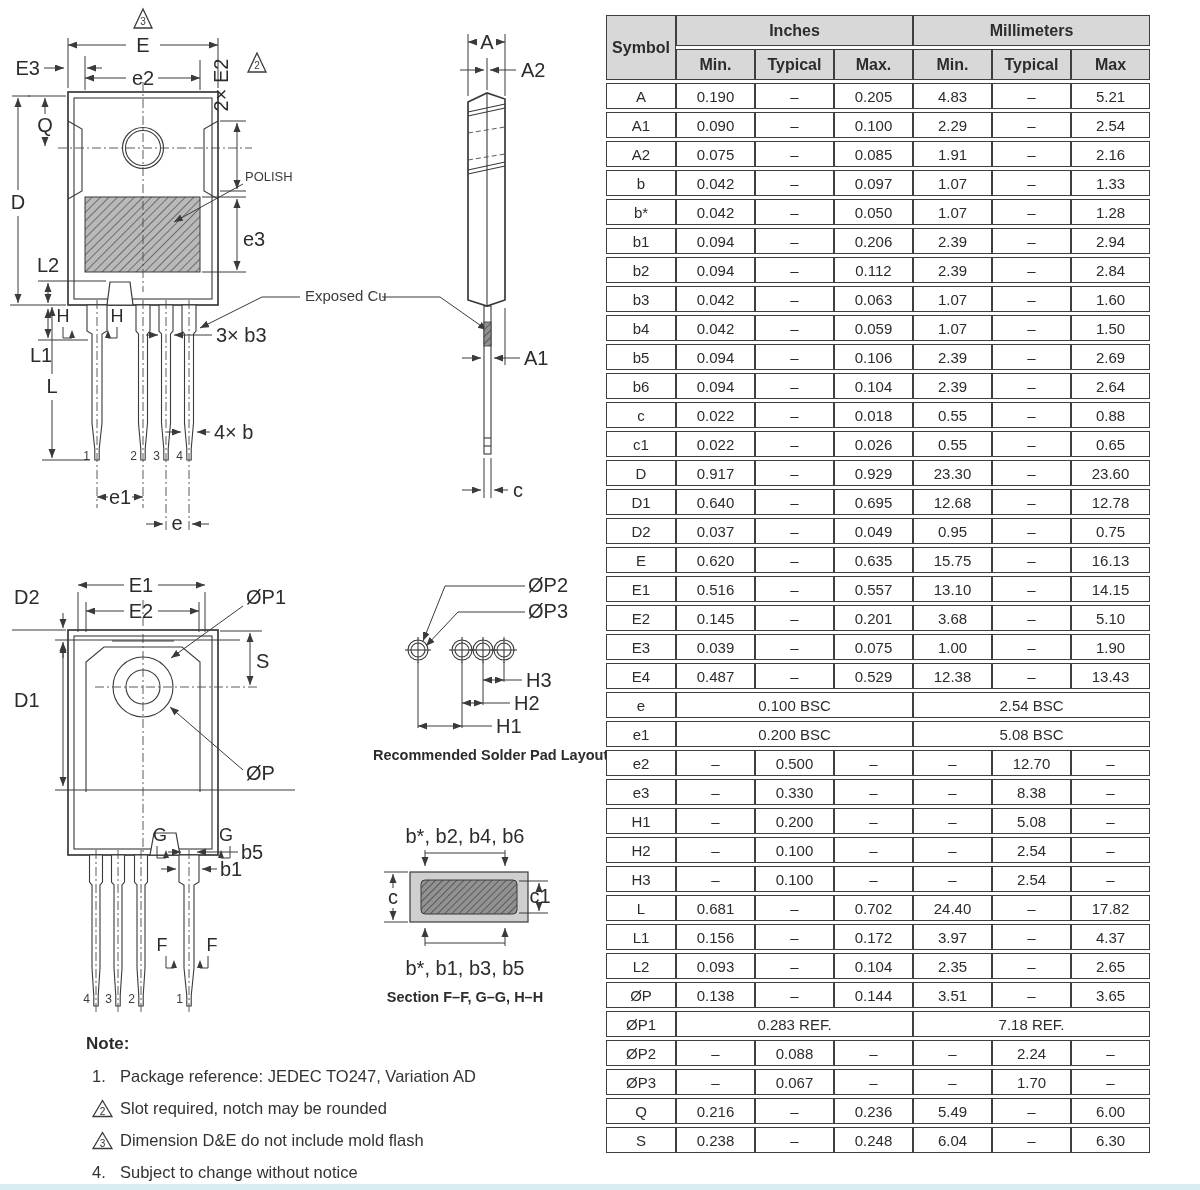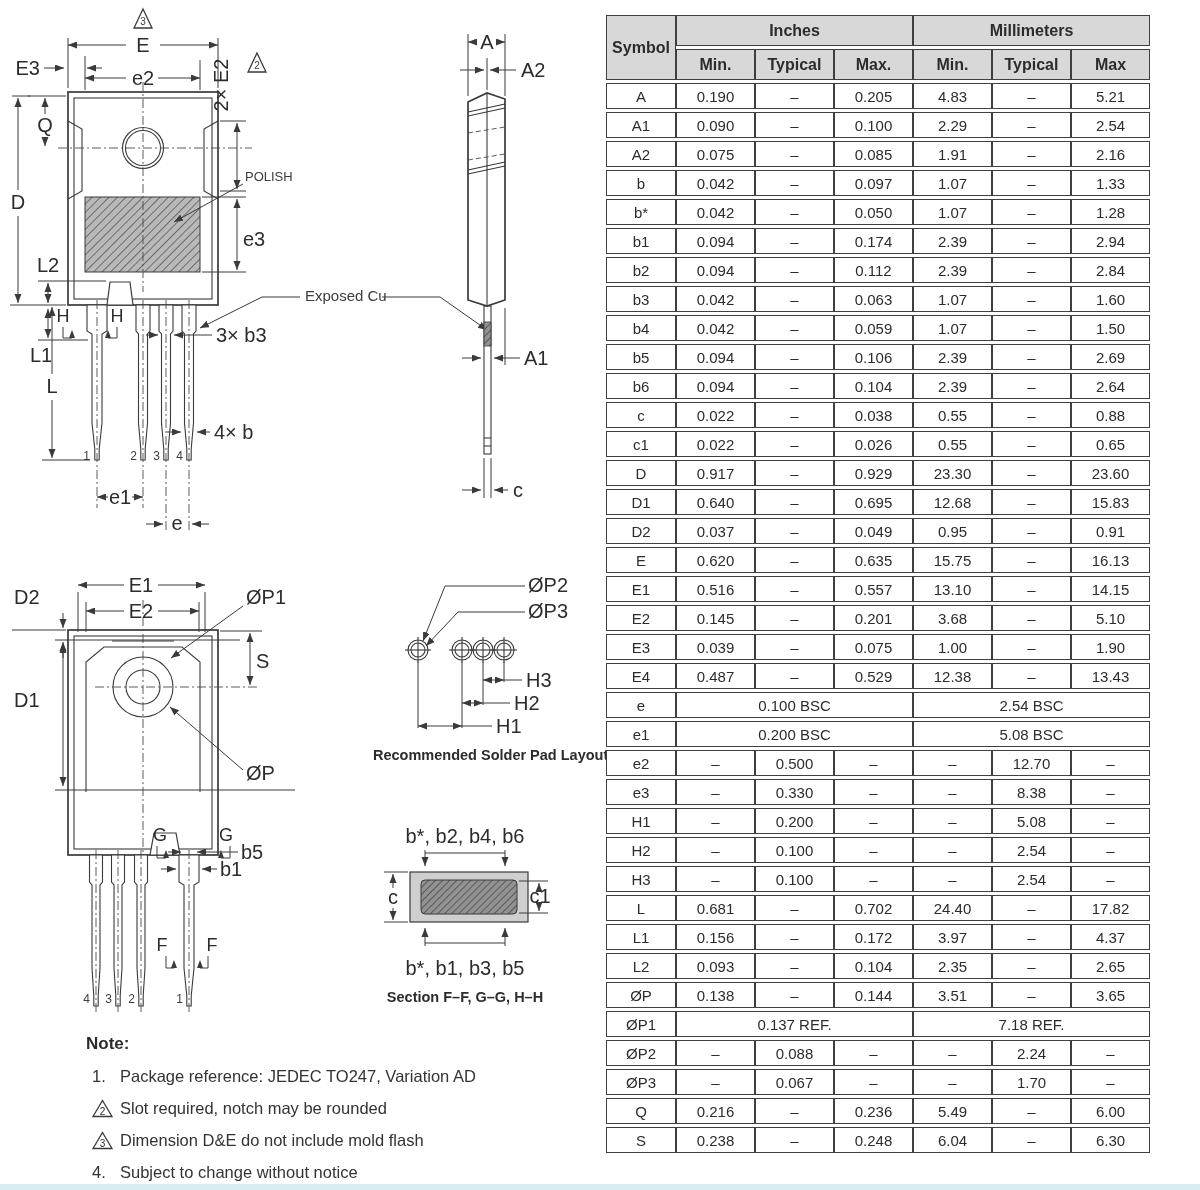--- a/index.html
+++ b/index.html
@@ -451,21 +451,21 @@
           <td>–</td>
           <td>0.050</td>
           <td>1.07</td>
           <td>–</td>
           <td>1.28</td>
         </tr>
         <tr>
           <td>b1</td>
           <td>0.094</td>
           <td>–</td>
-          <td>0.174</td>
+          <td>0.206</td>
           <td>2.39</td>
           <td>–</td>
           <td>2.94</td>
         </tr>
         <tr>
           <td>b2</td>
           <td>0.094</td>
           <td>–</td>
           <td>0.112</td>
           <td>2.39</td>
@@ -505,21 +505,21 @@
           <td>–</td>
           <td>0.104</td>
           <td>2.39</td>
           <td>–</td>
           <td>2.64</td>
         </tr>
         <tr>
           <td>c</td>
           <td>0.022</td>
           <td>–</td>
-          <td>0.038</td>
+          <td>0.018</td>
           <td>0.55</td>
           <td>–</td>
           <td>0.88</td>
         </tr>
         <tr>
           <td>c1</td>
           <td>0.022</td>
           <td>–</td>
           <td>0.026</td>
           <td>0.55</td>
@@ -535,30 +535,30 @@
           <td>–</td>
           <td>23.60</td>
         </tr>
         <tr>
           <td>D1</td>
           <td>0.640</td>
           <td>–</td>
           <td>0.695</td>
           <td>12.68</td>
           <td>–</td>
-          <td>15.83</td>
+          <td>12.78</td>
         </tr>
         <tr>
           <td>D2</td>
           <td>0.037</td>
           <td>–</td>
           <td>0.049</td>
           <td>0.95</td>
           <td>–</td>
-          <td>0.91</td>
+          <td>0.75</td>
         </tr>
         <tr>
           <td>E</td>
           <td>0.620</td>
           <td>–</td>
           <td>0.635</td>
           <td>15.75</td>
           <td>–</td>
           <td>16.13</td>
         </tr>
@@ -684,21 +684,21 @@
           <td>ØP</td>
           <td>0.138</td>
           <td>–</td>
           <td>0.144</td>
           <td>3.51</td>
           <td>–</td>
           <td>3.65</td>
         </tr>
         <tr>
           <td>ØP1</td>
-          <td colspan="3">0.137 REF.</td>
+          <td colspan="3">0.283 REF.</td>
           <td colspan="3">7.18 REF.</td>
         </tr>
         <tr>
           <td>ØP2</td>
           <td>–</td>
           <td>0.088</td>
           <td>–</td>
           <td>–</td>
           <td>2.24</td>
           <td>–</td>

